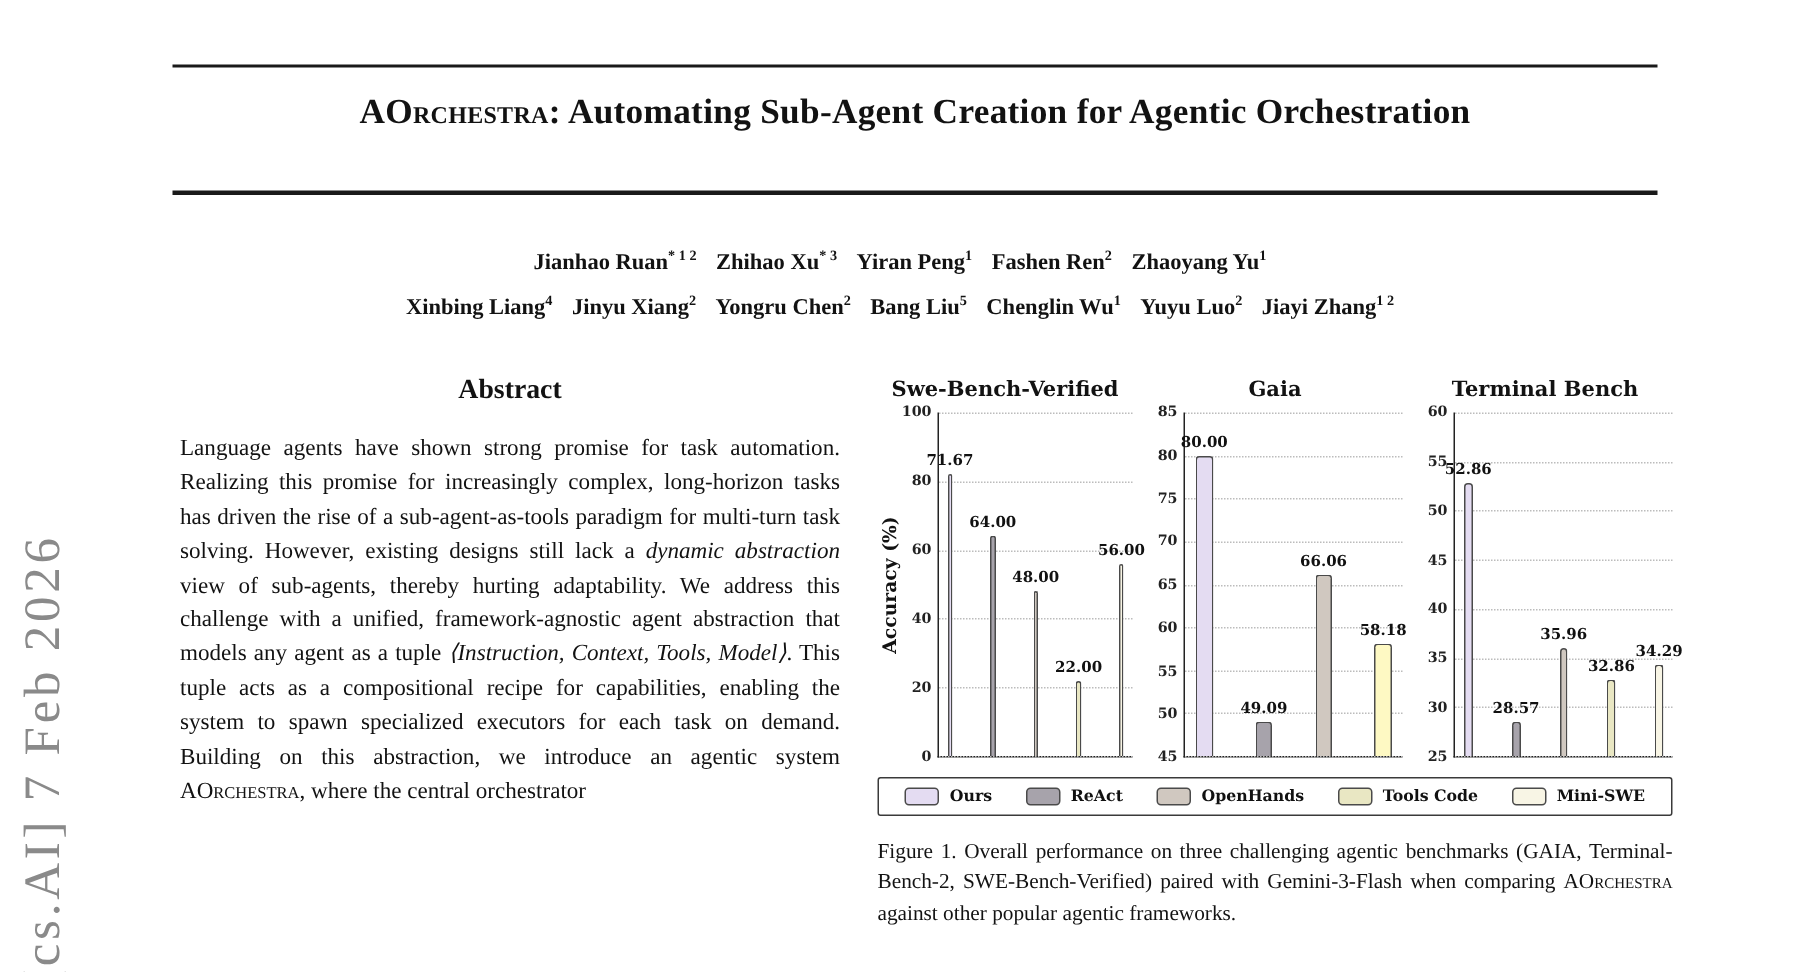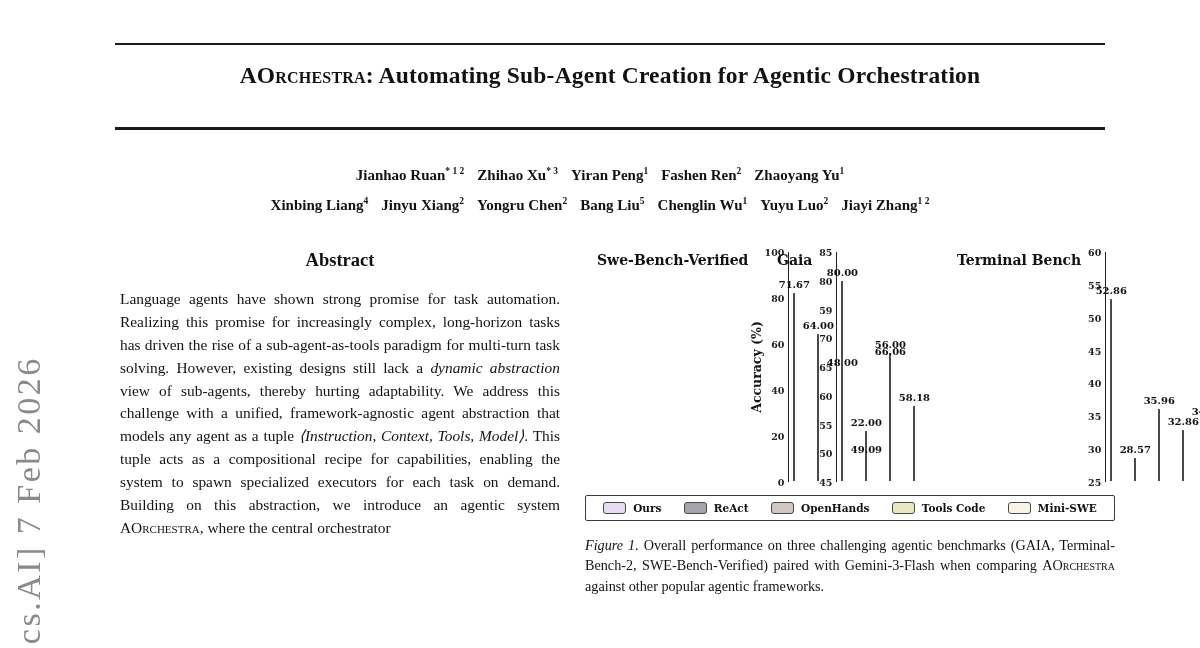--- a/index.html
+++ b/index.html
@@ -25,21 +25,21 @@
   .auth-sup { font-size:9.5px; font-weight:bold; }
 
   .left-col { position:absolute; left:120px; top:250px; width:440px; }
   .abstract-heading { text-align:center; font-size:18.5px; font-weight:bold; margin:0 0 17px 0; }
   .abstract-text { font-size:15.4px; line-height:1.485; text-align:justify; }
   .em-it { font-style:italic; }
   .math-it { font-style:italic; }
 
   .right-col { position:absolute; left:585px; top:252px; width:530px; }
   .charts { display:flex; gap:10px; }
-  .chart { flex:1; display:flex; flex-direction:row; min-width:0;margin-left:12px; }
+  .chart { flex:1; display:flex; flex-direction:column; min-width:0; }
   .chart-title {
     text-align:center; font-family:"DejaVu Serif", serif; font-weight:bold;
     font-size:14px; margin-bottom:7px; white-space:nowrap;
   }
   .chart-body { position:relative; height:230px; display:flex; }
   .ylabel-wrap { width:16px; position:relative; flex:0 0 16px; }
   .ylabel {
     position:absolute; top:50%; left:50%;
     transform:translate(-50%,-50%) rotate(-90deg);
     font-family:"DejaVu Serif", serif; font-weight:bold; font-size:12.5px; white-space:nowrap;
@@ -64,21 +64,21 @@
   .legend-box {
     margin-top:13px; height:24px; border:1.6px solid #3a3a3a; border-radius:2px;
     display:flex; align-items:center; justify-content:space-around; padding:0 6px;
     background:#ffffff; box-shadow:0 0 0 1px #fff;
   }
   .legend-item { display:flex; align-items:center; }
   .legend-swatch { width:21px; height:10px; border:1.2px solid #4a4a4a; border-radius:3px; margin-right:7px; }
   .legend-label { font-family:"DejaVu Serif", serif; font-size:10.5px; font-weight:bold; color:#111; }
 
   .figure-caption { margin-top:14px; font-size:14.2px; line-height:1.44; text-align:justify; }
-  .fig-label { font-style:italic; }
+  .fig-label { }
 
   .arxiv-banner {
     position:absolute; left:10px; top:658px; transform:rotate(-90deg); transform-origin:0 0;
     font-size:34px; letter-spacing:2.5px; color:#8a8a8a; white-space:nowrap;
     font-family:"Liberation Serif", serif;
   }
 </style>
 </head>
 <body>
 
@@ -160,21 +160,21 @@
         <div class="chart">
           <div class="chart-title">Gaia</div>
           <div class="chart-body">
             <div class="ticks">
               <div class="tick-label" style="top: 100%;">45</div>
               <div class="tick-label" style="top: 87.5%;">50</div>
               <div class="tick-label" style="top: 75%;">55</div>
               <div class="tick-label" style="top: 62.5%;">60</div>
               <div class="tick-label" style="top: 50%;">65</div>
               <div class="tick-label" style="top: 37.5%;">70</div>
-              <div class="tick-label" style="top: 25%;">59</div>
+              <div class="tick-label" style="top: 25%;">75</div>
               <div class="tick-label" style="top: 12.5%;">80</div>
               <div class="tick-label" style="top: 0%;">85</div>
             </div>
             <div class="plot">
               <div class="gridline" style="top: 100%;"></div>
               <div class="gridline" style="top: 87.5%;"></div>
               <div class="gridline" style="top: 75%;"></div>
               <div class="gridline" style="top: 62.5%;"></div>
               <div class="gridline" style="top: 50%;"></div>
               <div class="gridline" style="top: 37.5%;"></div>

